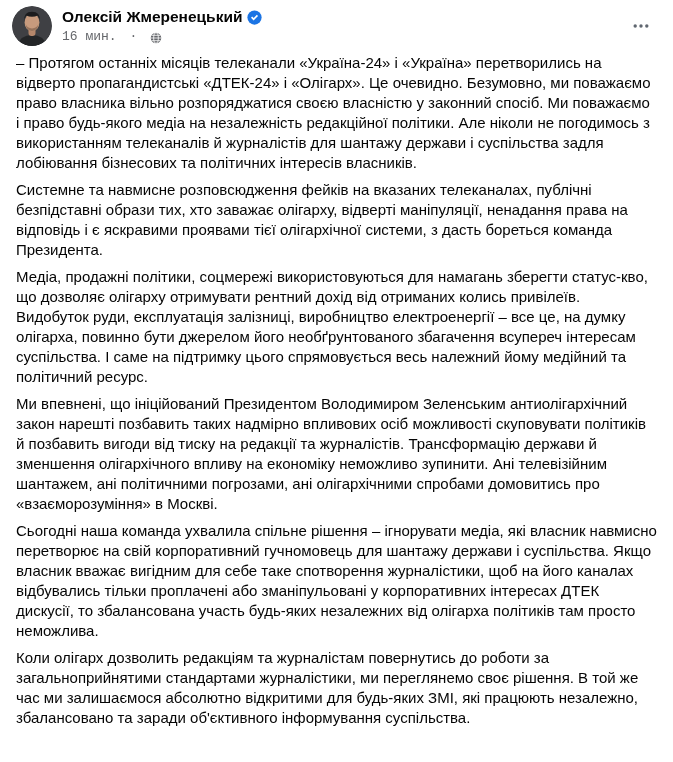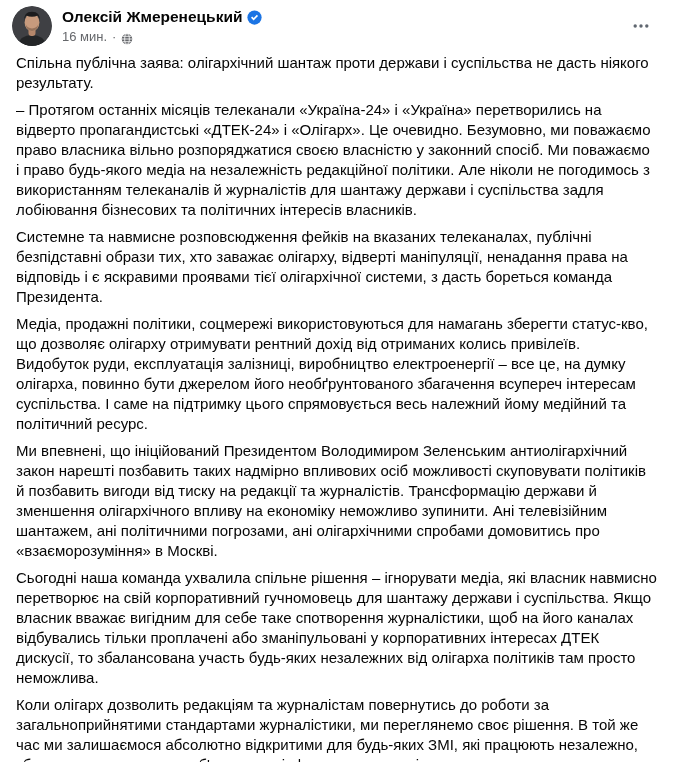--- a/index.html
+++ b/index.html
@@ -43,26 +43,27 @@
   .author-name {
     font-size: 15.5px;
     font-weight: 700;
     color: #050505;
     line-height: 19px;
     cursor: pointer;
   }
   .verified { display: inline-flex; margin-top: 1px; }
   .meta-row {
     display: flex;
-    align-items: flex-end;
-    gap: 4px;
+    align-items: center;
+    gap: 12px;
     margin-top: 3px;
     font-size: 13px;
     color: #65676b;
     line-height: 16px;
+    font-family: Liberation Mono, monospace;
   }
   .meta-row .dot-sep { padding: 0 1px; }
   .more-btn {
     width: 32px;
     height: 32px;
     border: none;
     background: transparent;
     border-radius: 50%;
     display: flex;
     align-items: center;
@@ -146,21 +147,20 @@
         <circle cx="4.2" cy="10" r="1.7" fill="#606770"></circle>
         <circle cx="10" cy="10" r="1.7" fill="#606770"></circle>
         <circle cx="15.8" cy="10" r="1.7" fill="#606770"></circle>
       </svg>
     </button>
 
   </div>
 
   <div class="post-body">
 
-      <p>Спільна публічна заява: олігархічний шантаж проти держави і суспільства не дасть ніякого результату.</p>
 
       <p>– Протягом останніх місяців телеканали «Україна-24» і «Україна» перетворились на відверто пропагандистські «ДТЕК-24» і «Олігарх». Це очевидно. Безумовно, ми поважаємо право власника вільно розпоряджатися своєю власністю у законний спосіб. Ми поважаємо і право будь-якого медіа на незалежність редакційної політики. Але ніколи не погодимось з використанням телеканалів й журналістів для шантажу держави і суспільства задля лобіювання бізнесових та політичних інтересів власників.</p>
 
       <p>Системне та навмисне розповсюдження фейків на вказаних телеканалах, публічні безпідставні образи тих, хто заважає олігарху, відверті маніпуляції, ненадання права на відповідь і є яскравими проявами тієї олігархічної системи, з дасть бореться команда Президента.</p>
 
       <p>Медіа, продажні політики, соцмережі використовуються для намагань зберегти статус-кво, що дозволяє олігарху отримувати рентний дохід від отриманих колись привілеїв. Видобуток руди, експлуатація залізниці, виробництво електроенергії – все це, на думку олігарха, повинно бути джерелом його необґрунтованого збагачення всупереч інтересам суспільства. І саме на підтримку цього спрямовується весь належний йому медійний та політичний ресурс.</p>
 
       <p>Ми впевнені, що ініційований Президентом Володимиром Зеленським антиолігархічний закон нарешті позбавить таких надмірно впливових осіб можливості скуповувати політиків й позбавить вигоди від тиску на редакції та журналістів. Трансформацію держави й зменшення олігархічного впливу на економіку неможливо зупинити. Ані телевізійним шантажем, ані політичними погрозами, ані олігархічними спробами домовитись про «взаєморозуміння» в Москві.</p>
 
       <p>Сьогодні наша команда ухвалила спільне рішення – ігнорувати медіа, які власник навмисно перетворює на свій корпоративний гучномовець для шантажу держави і суспільства. Якщо власник вважає вигідним для себе таке спотворення журналістики, щоб на його каналах відбувались тільки проплачені або зманіпульовані у корпоративних інтересах ДТЕК дискусії, то збалансована участь будь-яких незалежних від олігарха політиків там просто неможлива.</p>

